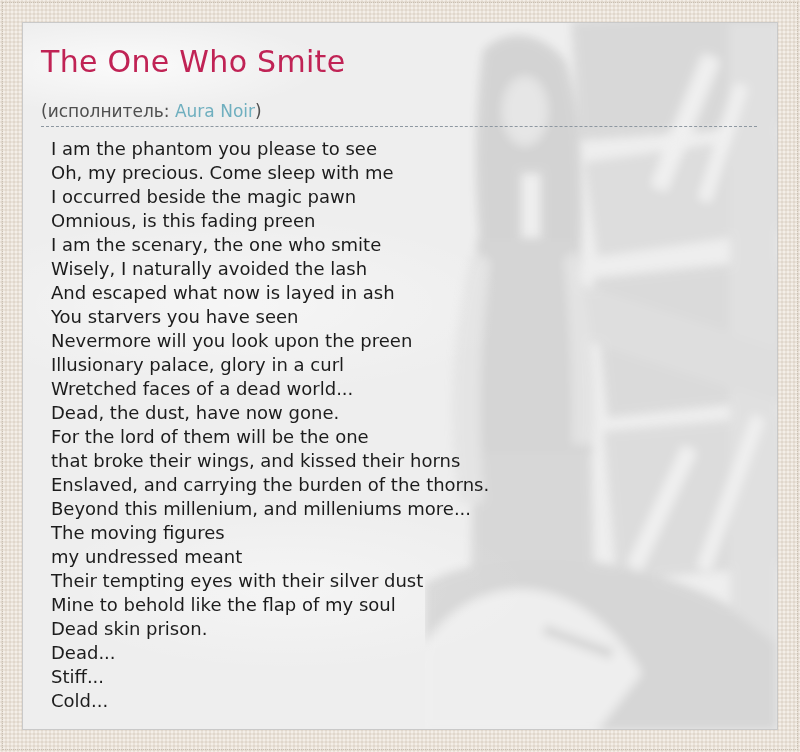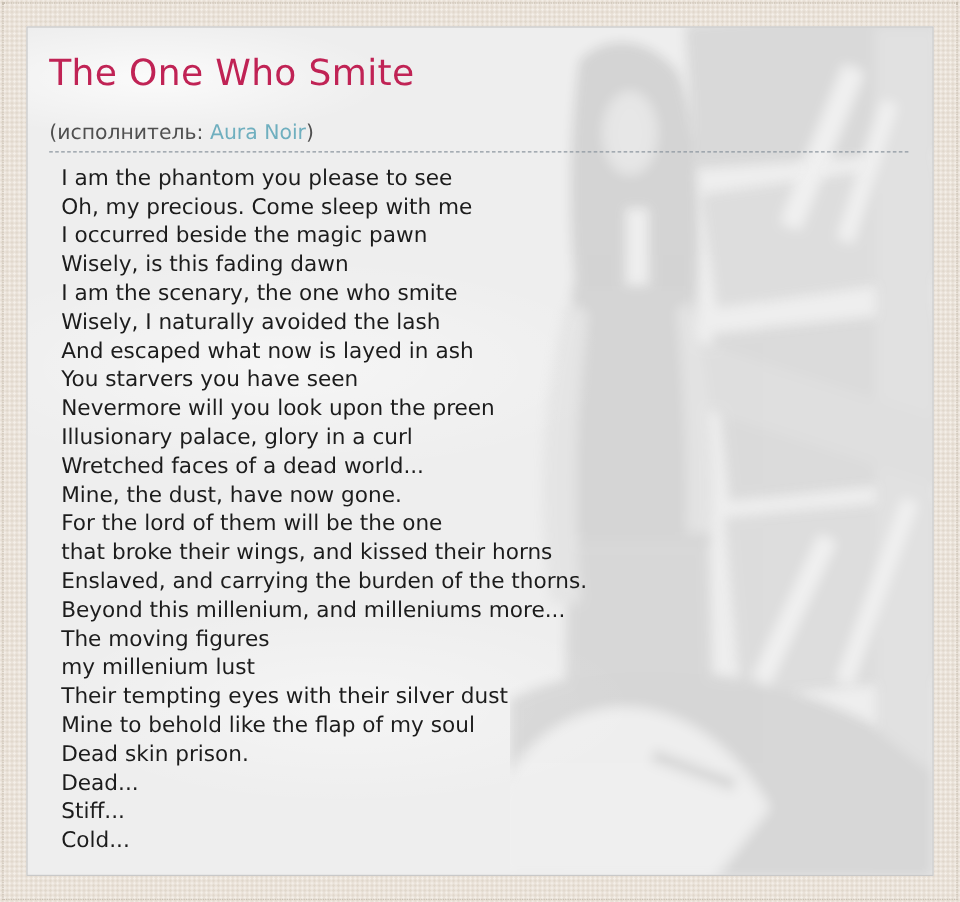--- a/index.html
+++ b/index.html
@@ -148,35 +148,35 @@
       <h1 class="title">The One Who Smite</h1>
 
       <div class="artist"><span>(исполнитель: </span><a href="#" class="artist-link">Aura Noir</a><span>)</span></div>
 
       <div class="sep"></div>
 
       <div class="lyrics">
           <div class="lyric-line">I am the phantom you please to see</div>
           <div class="lyric-line">Oh, my precious. Come sleep with me</div>
           <div class="lyric-line">I occurred beside the magic pawn</div>
-          <div class="lyric-line">Wisely, is this fading dawn</div>
+          <div class="lyric-line">Omnious, is this fading preen</div>
           <div class="lyric-line">I am the scenary, the one who smite</div>
           <div class="lyric-line">Wisely, I naturally avoided the lash</div>
           <div class="lyric-line">And escaped what now is layed in ash</div>
           <div class="lyric-line">You starvers you have seen</div>
           <div class="lyric-line">Nevermore will you look upon the preen</div>
           <div class="lyric-line">Illusionary palace, glory in a curl</div>
           <div class="lyric-line">Wretched faces of a dead world...</div>
-          <div class="lyric-line">Mine, the dust, have now gone.</div>
+          <div class="lyric-line">Dead, the dust, have now gone.</div>
           <div class="lyric-line">For the lord of them will be the one</div>
           <div class="lyric-line">that broke their wings, and kissed their horns</div>
           <div class="lyric-line">Enslaved, and carrying the burden of the thorns.</div>
           <div class="lyric-line">Beyond this millenium, and milleniums more...</div>
           <div class="lyric-line">The moving figures</div>
-          <div class="lyric-line">my millenium lust</div>
+          <div class="lyric-line">my undressed meant</div>
           <div class="lyric-line">Their tempting eyes with their silver dust</div>
           <div class="lyric-line">Mine to behold like the flap of my soul</div>
           <div class="lyric-line">Dead skin prison.</div>
           <div class="lyric-line">Dead...</div>
           <div class="lyric-line">Stiff...</div>
           <div class="lyric-line">Cold...</div>
         </div>
     </div>
 
   </div>

